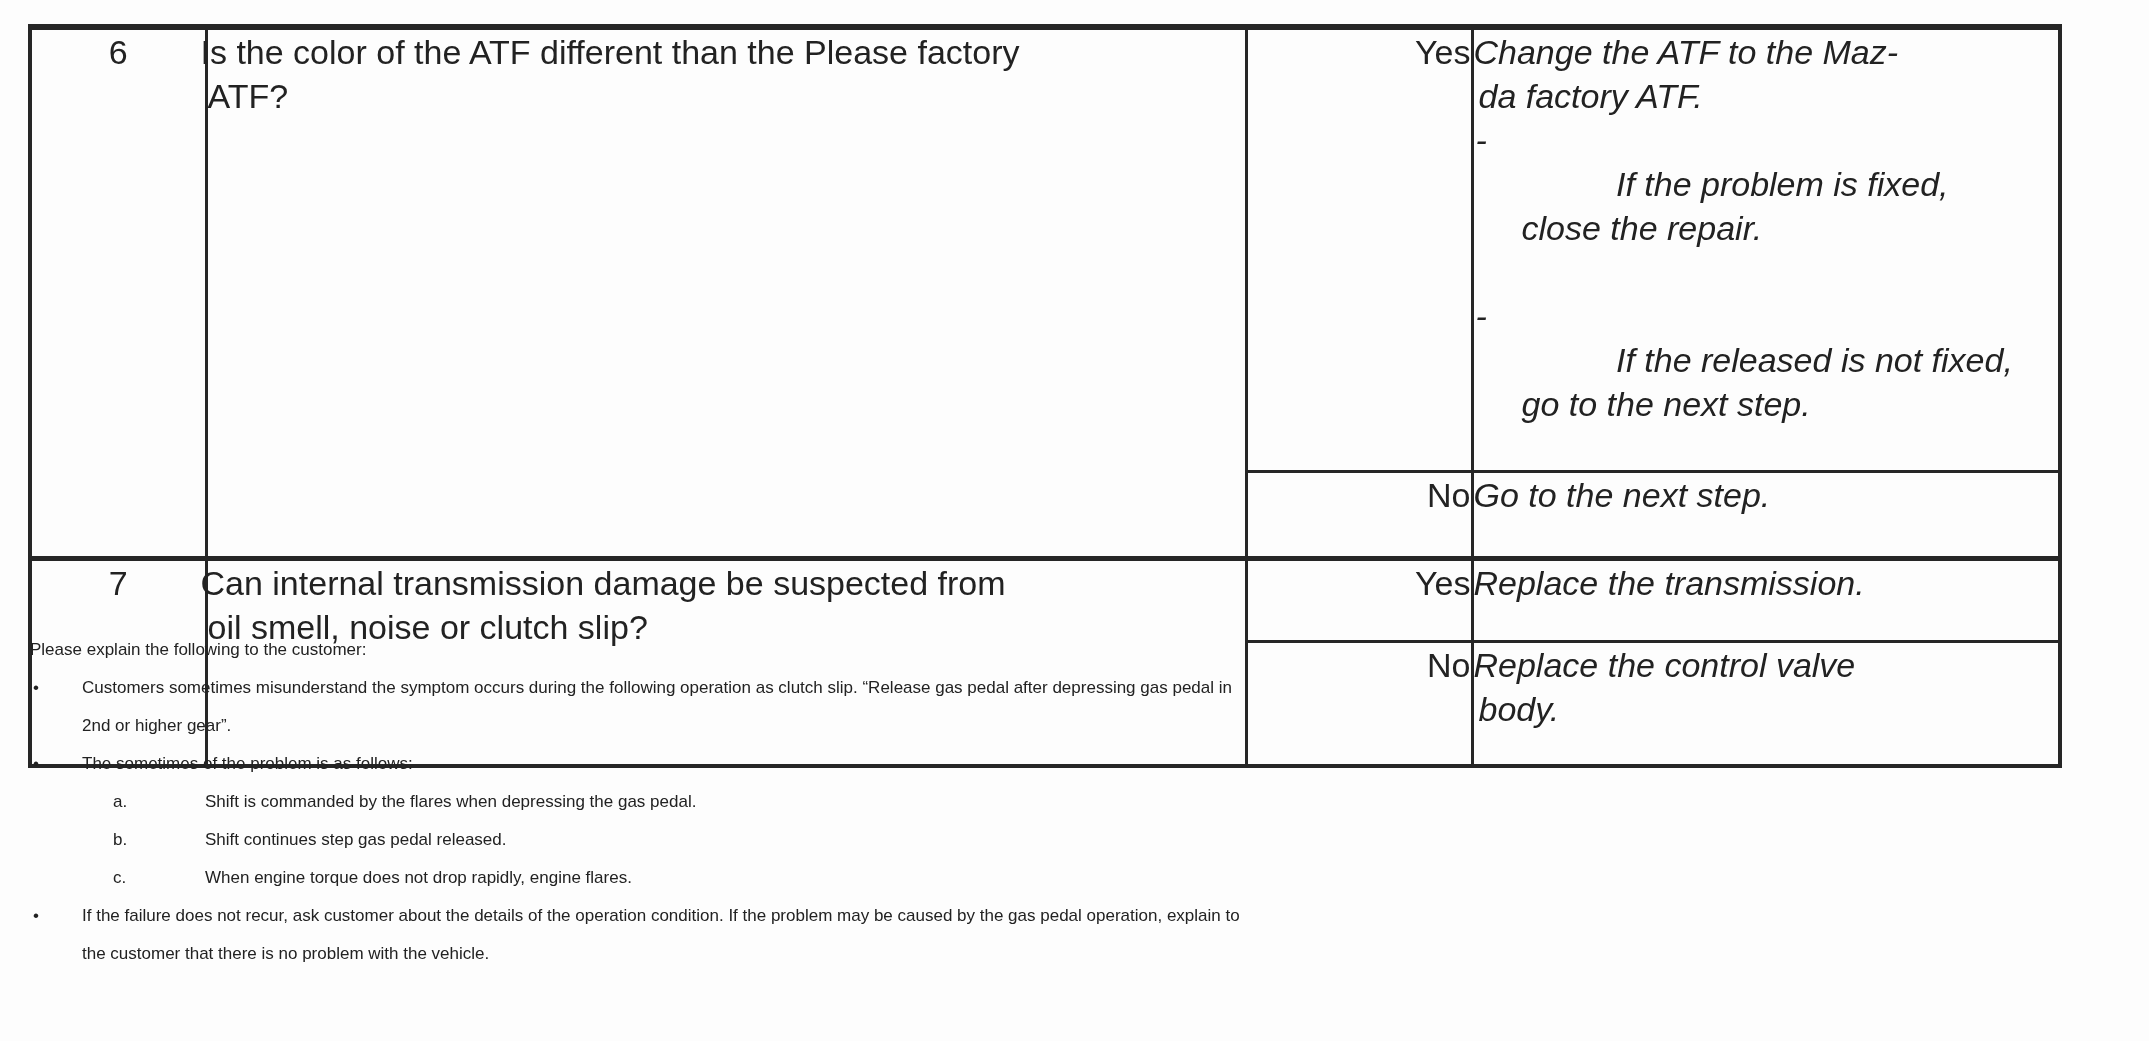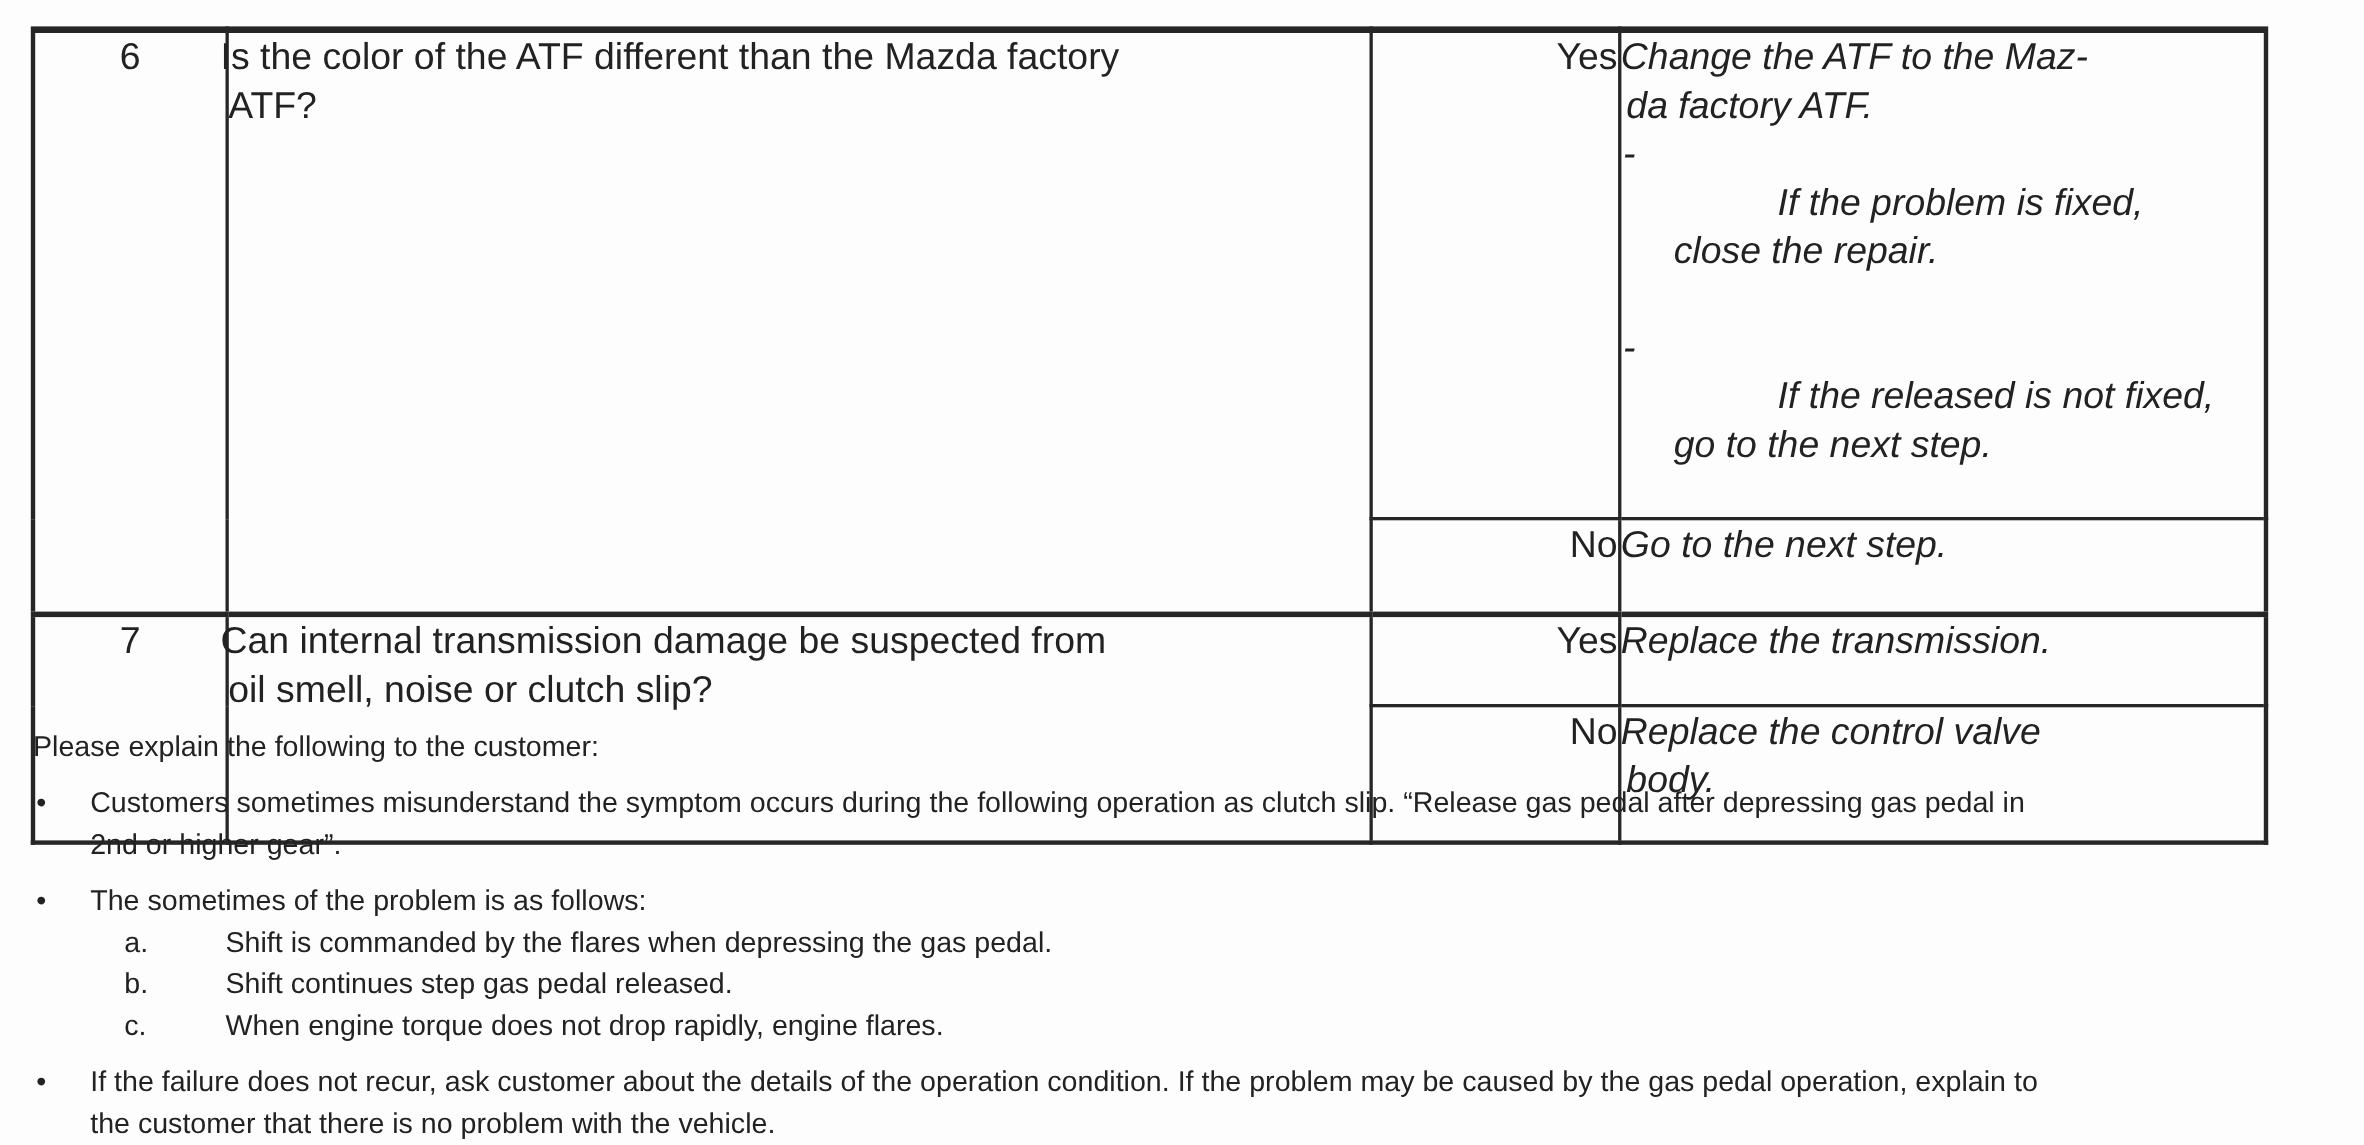--- a/index.html
+++ b/index.html
@@ -40,46 +40,46 @@
   .q-text{white-space:pre;text-indent:-7px;}
   td.cell-ans{text-align:right;padding-top:10px;}
   td.cell-act{padding:10px 6px 10px 20px;font-style:italic;}
   .action-intro{white-space:pre;padding-left:5px;text-indent:-5px;}
   .dash-item{position:relative;padding-left:48px;white-space:pre;}
   .dash-item .dash{position:absolute;left:2px;top:0;}
 
   
   .notes{
     position:absolute;
-    left:30px; top:659px;
+    left:30px; top:631px;
     width:2085px;
-    font-size:26px;
+    font-size:17px;
     line-height:38px;
   }
   .bullet-item{position:relative;padding-left:52px;}
   .bullet-item .bullet-marker{position:absolute;left:3px;top:0;}
-  .bullet-text{white-space:pre-line;margin-top:13px;}
+  .bullet-text{white-space:pre-line;}
   .sub-item{position:relative;padding-left:123px;}
   .sub-item .sub-label{position:absolute;left:31px;top:0;}
 </style>
 </head>
 <body>
 
 <table class="ts">
   <colgroup>
     <col style="width:176px">
     <col style="width:1040px">
     <col style="width:226px">
     <col style="width:588px">
   </colgroup>
   <tbody>
     <tr class="step-start" style="height:300px">
       <td class="cell-step" rowspan="2">6</td>
       <td class="cell-q" rowspan="2">
-        <div class="q-text">Is the color of the ATF different than the Mazda factory
+        <div class="q-text">Is the color of the ATF different than the Please factory
 ATF?</div>
       </td>
       <td class="cell-ans">Yes</td>
       <td class="cell-act">
         <div class="action-intro">Change the ATF to the Maz-
 da factory ATF.</div>
         <div class="dash-item">
           <span class="dash">-</span><span>If the problem is fixed,
 close the repair.</span>
         </div>

